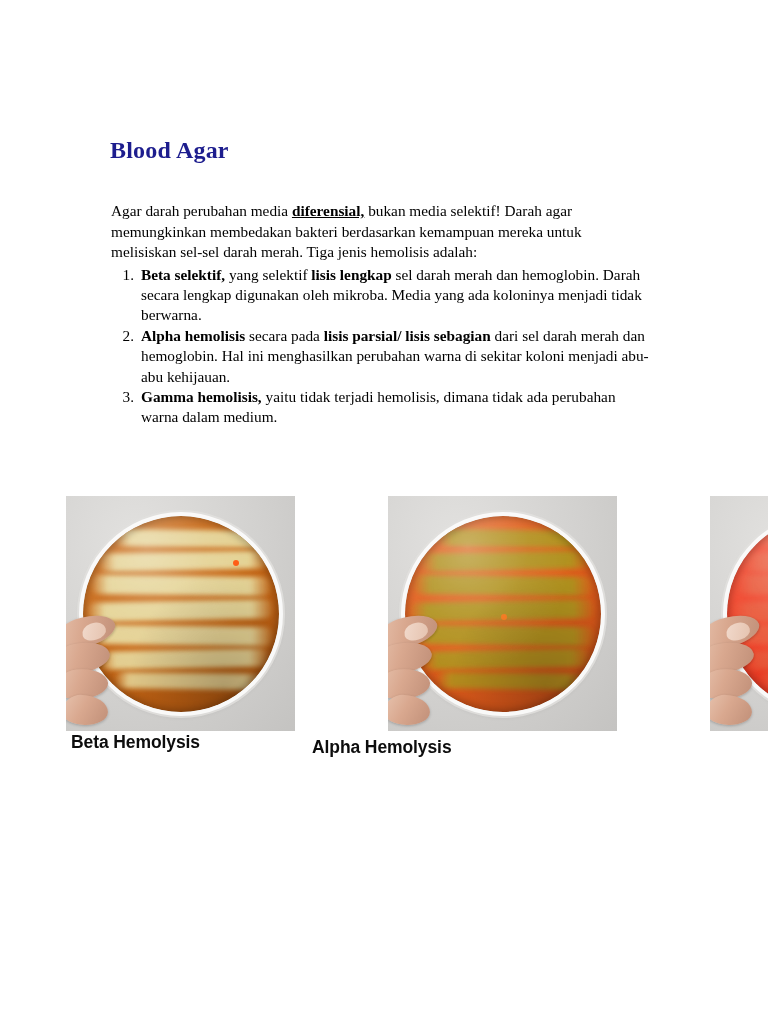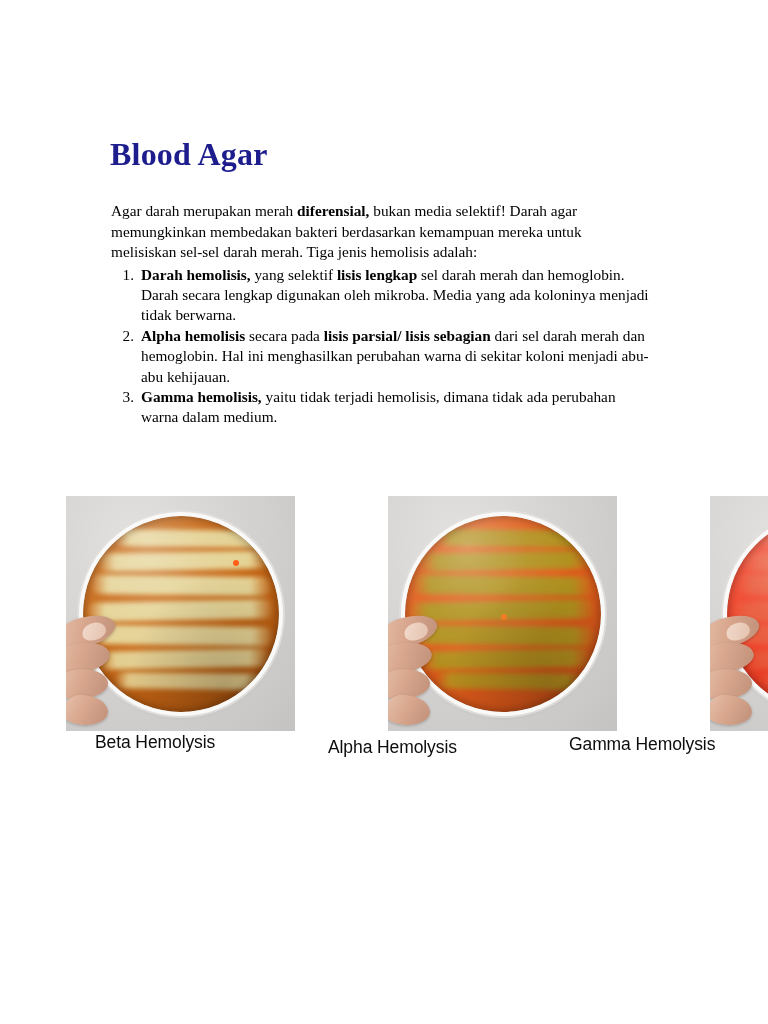--- a/index.html
+++ b/index.html
@@ -22,40 +22,40 @@
     inset: 0;
     background: #ffffff;
   }
 
   
   .doc-title {
     position: absolute;
     left: 110px;
     top: 138px;
     font-family: "Liberation Serif", "DejaVu Serif", serif;
-    font-size: 32px;
+    font-size: 24px;
     font-weight: bold;
     color: #1d1d8e;
     letter-spacing: 0.2px;
     line-height: 1.05;
     margin: 0;
     white-space: nowrap;
   }
 
   
   .intro {
     position: absolute;
     left: 111px;
     top: 186px;
     width: 530px;
     font-size: 15.3px;
     line-height: 20.2px;
     text-align: left;
   }
-  .intro b { font-weight: bold; }
+  .intro b { font-weight: bold; text-decoration: underline; }
 
   
   .hemolysis-list {
     position: absolute;
     left: 111px;
     top: 265px;
     width: 545px;
     margin: 0;
     padding: 0;
     list-style: none;
@@ -182,42 +182,41 @@
     position: absolute;
     border-radius: 48% 48% 52% 52% / 55% 55% 45% 45%;
     background: linear-gradient(120deg, #f3ddd0 0%, #e6c4b0 100%);
     opacity: 0.95;
   }
 
   
   .caption {
     position: absolute;
     font-family: "Liberation Sans", "DejaVu Sans", sans-serif;
-    font-weight: normal;
+    font-weight: bold;
     font-size: 17.5px;
     color: #0d0d0d;
     letter-spacing: -0.1px;
     white-space: nowrap;
-    margin-left: 24px;
   }
   .caption-beta  { left: 71px;  top: 732px; }
-  .caption-alpha { left: 304px; top: 737px; }
+  .caption-alpha { left: 312px; top: 737px; }
   .caption-gamma { left: 545px; top: 734px; }
 </style>
 </head>
 <body>
 
 <div class="page">
 
   <h1 class="doc-title">Blood Agar</h1>
 
-  <p class="intro"><span>Agar darah merupakan merah </span><b>diferensial,</b><span> bukan media selektif! Darah agar memungkinkan membedakan bakteri berdasarkan kemampuan mereka untuk melisiskan sel-sel darah merah. Tiga jenis hemolisis adalah:</span></p>
+  <p class="intro"><span>Agar darah perubahan media </span><b>diferensial,</b><span> bukan media selektif! Darah agar memungkinkan membedakan bakteri berdasarkan kemampuan mereka untuk melisiskan sel-sel darah merah. Tiga jenis hemolisis adalah:</span></p>
 
   <ol class="hemolysis-list">
-    <li><span class="num">1.</span><b>Darah hemolisis,</b><span> yang selektif </span><b>lisis lengkap</b><span> sel darah merah dan hemoglobin. Darah secara lengkap digunakan oleh mikroba. Media yang ada koloninya menjadi tidak berwarna.</span></li>
+    <li><span class="num">1.</span><b>Beta selektif,</b><span> yang selektif </span><b>lisis lengkap</b><span> sel darah merah dan hemoglobin. Darah secara lengkap digunakan oleh mikroba. Media yang ada koloninya menjadi tidak berwarna.</span></li>
     <li><span class="num">2.</span><b>Alpha hemolisis</b><span> secara pada </span><b>lisis parsial/ lisis sebagian</b><span> dari sel darah merah dan hemoglobin. Hal ini menghasilkan perubahan warna di sekitar koloni menjadi abu-abu kehijauan.</span></li>
     <li><span class="num">3.</span><b>Gamma hemolisis,</b><span></span><b></b><span> yaitu tidak terjadi hemolisis, dimana tidak ada perubahan warna dalam medium.</span></li>
   </ol>
 
   <div class="plate-row">
 
     <figure class="plate-figure">
       <div class="plate-photo" style="background: rgb(214, 213, 211);">
         <div class="dish">
           <div class="agar" style="background: radial-gradient(circle at 38% 30%, rgb(201, 106, 24) 0%, rgb(201, 106, 24) 42%, rgb(165, 79, 13) 100%);"></div>
@@ -294,15 +293,14 @@
             <div class="finger" style="left: 4px; top: 62px; width: 52px; height: 30px; transform: rotate(-6deg);"></div>
             <div class="finger" style="left: 10px; top: 88px; width: 46px; height: 30px; transform: rotate(2deg);"></div>
           </div>
       </div>
     </figure>
 
   </div>
 
   <div class="caption caption-beta">Beta Hemolysis</div>
   <div class="caption caption-alpha">Alpha Hemolysis</div>
-  <div class="caption caption-gamma">Gamma Hemolysis</div>
 
 </div>
 
 </body></html>

